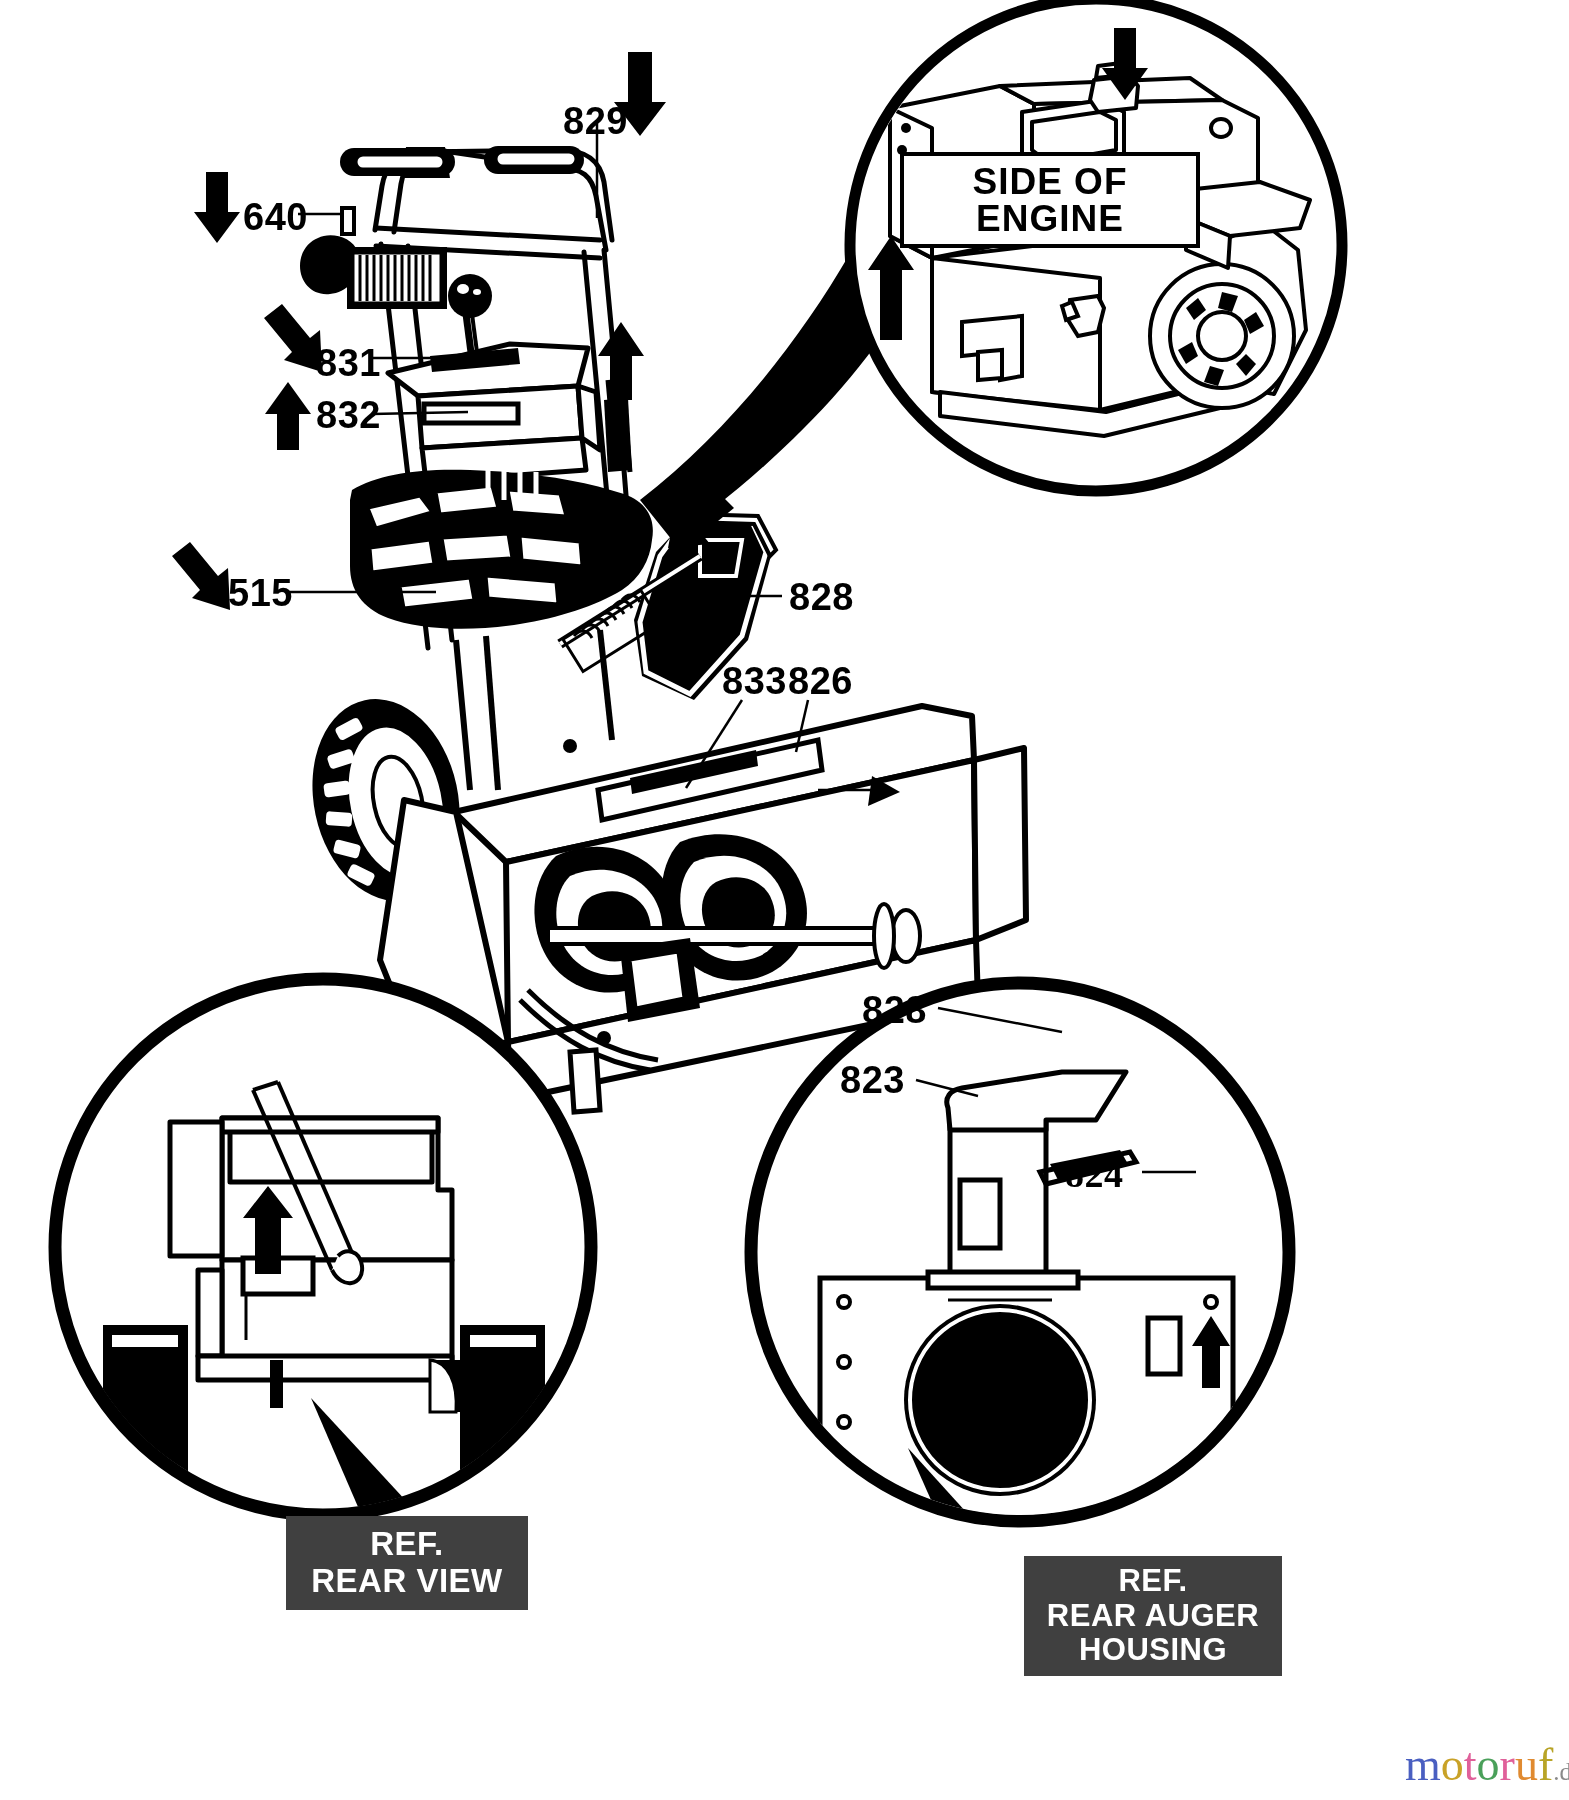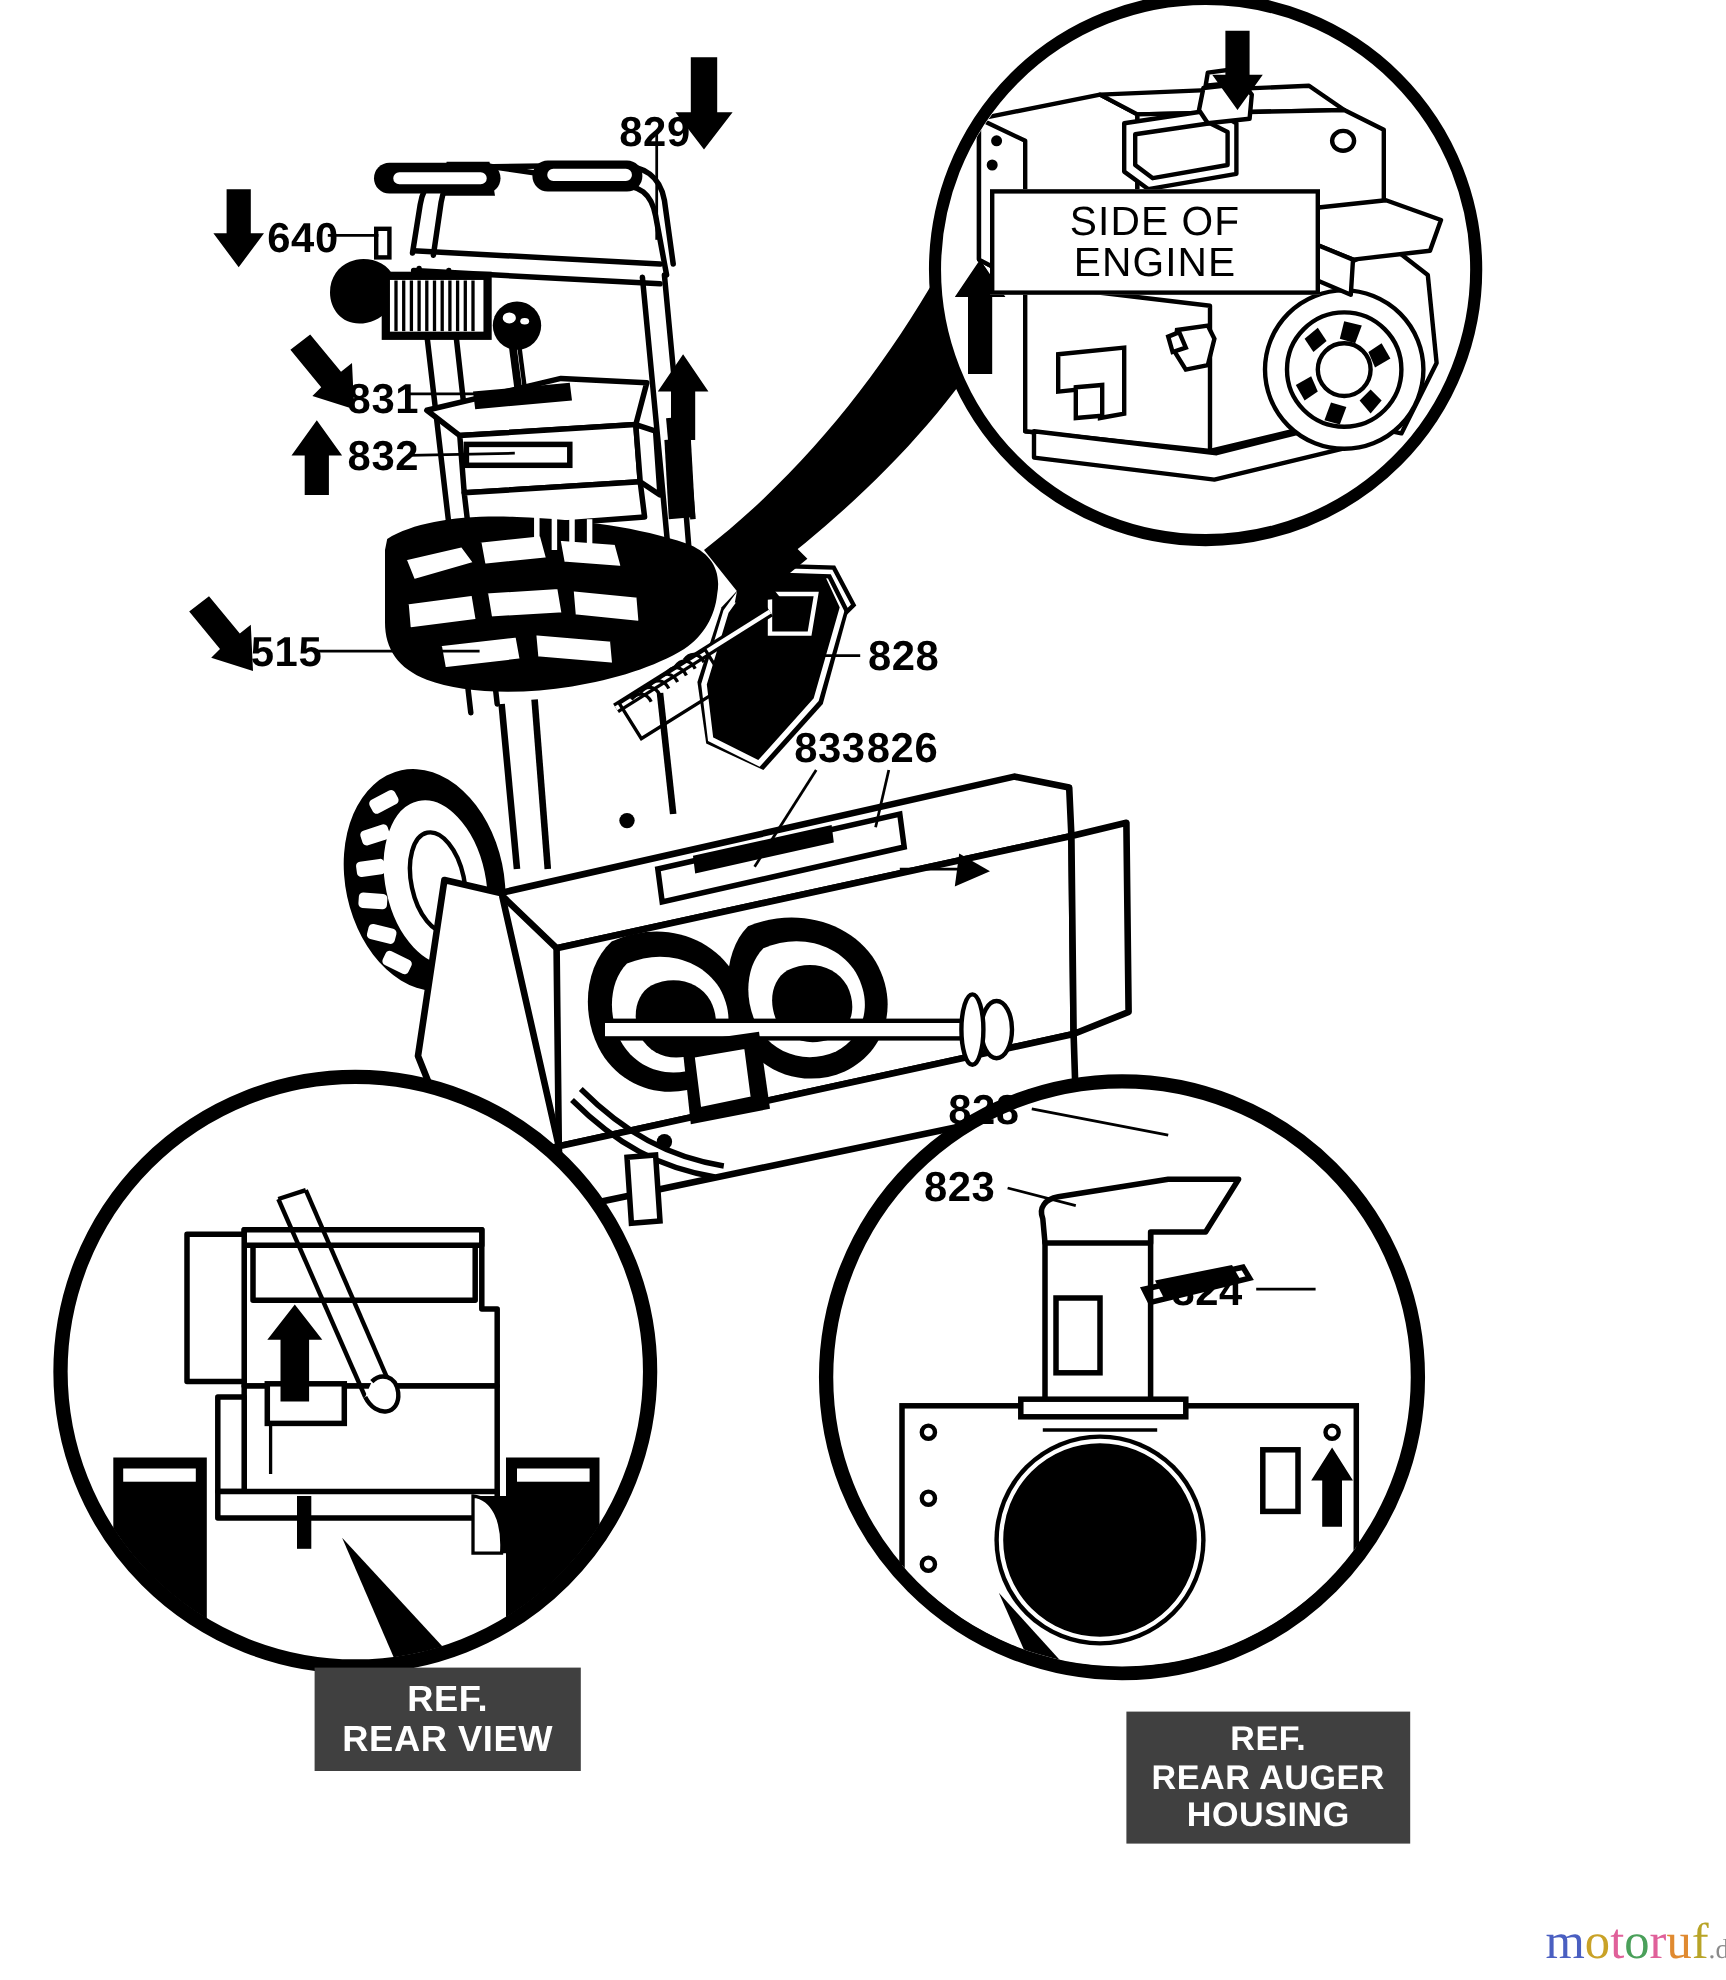--- a/index.html
+++ b/index.html
@@ -8,22 +8,22 @@
   #stage{position:absolute;inset:0;}
   svg.layer{position:absolute;left:0;top:0;width:1569px;height:1800px;}
   .lbl{position:absolute;font-family:"Liberation Sans",sans-serif;
        font-weight:700;font-size:38px;color:#000;letter-spacing:.5px;
        white-space:nowrap;line-height:1;}
   .reftag{position:absolute;background:#404040;color:#fff;
           font-family:"Liberation Sans",sans-serif;font-weight:700;
           text-align:center;line-height:1.12;letter-spacing:.5px;}
   .enginetag{position:absolute;background:#fff;border:4px solid #000;
              color:#000;font-family:"Liberation Sans",sans-serif;
-             font-weight:400;font-size:37px;text-align:center;
-             letter-spacing:1px;padding:7px 14px;line-height:1;margin-top:20px;}
+             font-weight:700;font-size:37px;text-align:center;
+             letter-spacing:1px;padding:7px 14px;line-height:1;}
   .wm{position:absolute;font-family:"Liberation Serif",serif;
       font-size:46px;font-weight:400;white-space:nowrap;line-height:1;}
   .wm .d{font-size:25px;color:#8a8a8a;}
 </style>
 </head>
 <body>
 
 <div id="stage">
 
   <svg class="layer" viewBox="0 0 1569 1800" xmlns="http://www.w3.org/2000/svg">
@@ -432,21 +432,21 @@
   <div class="lbl" style="left:563px;top:92px;margin-top:10px;">829</div>
   <div class="lbl" style="left:243px;top:198px;">640</div>
   <div class="lbl" style="left:316px;top:344px;">831</div>
   <div class="lbl" style="left:316px;top:396px;">832</div>
   <div class="lbl" style="left:228px;top:574px;">515</div>
   <div class="lbl" style="left:789px;top:578px;">828</div>
   <div class="lbl" style="left:722px;top:662px;">833</div>
   <div class="lbl" style="left:788px;top:662px;">826</div>
   <div class="lbl" style="left:862px;top:991px;">828</div>
   <div class="lbl" style="left:840px;top:1061px;">823</div>
-  <div class="lbl" style="left:1065px;top:1155px;">824</div>
+  <div class="lbl" style="left:1065px;top:1155px;font-family:Liberation Serif, serif;">824</div>
 
   <svg class="layer" viewBox="0 0 1569 1800" xmlns="http://www.w3.org/2000/svg">
     <g stroke="#000" stroke-width="2.5" fill="none">
       <line x1="938" y1="1008" x2="1062" y2="1032"></line>
       <line x1="916" y1="1080" x2="978" y2="1096"></line>
       <line x1="1142" y1="1172" x2="1196" y2="1172"></line>
     </g>
   </svg>
 
   <div class="enginetag" style="left:900px;top:152px;width:264px;">SIDE OF ENGINE</div>

